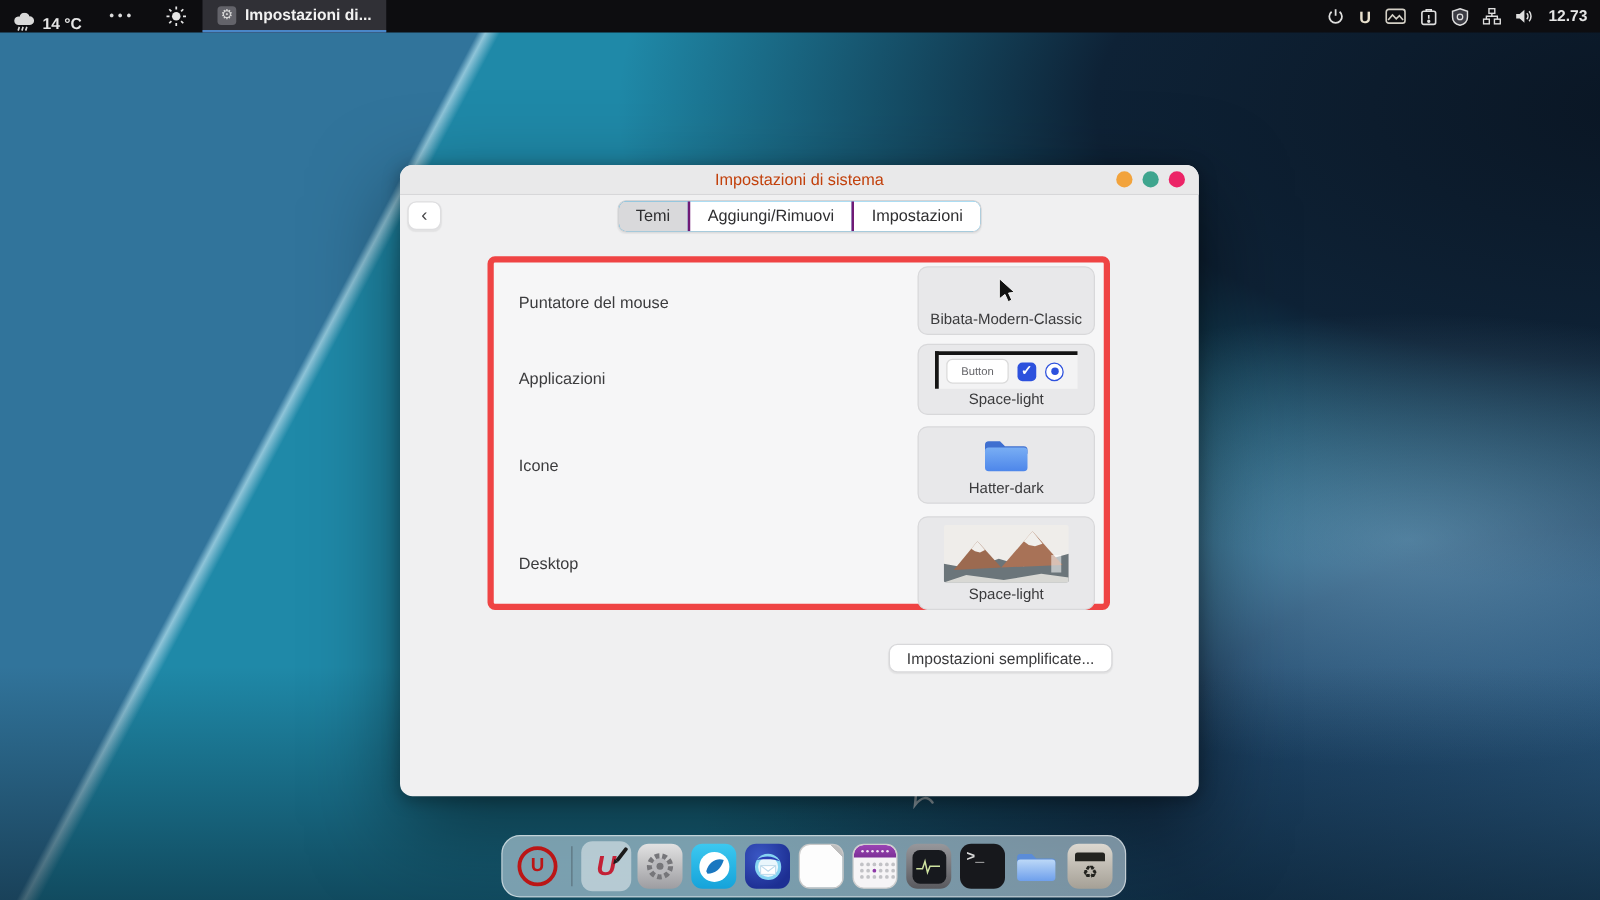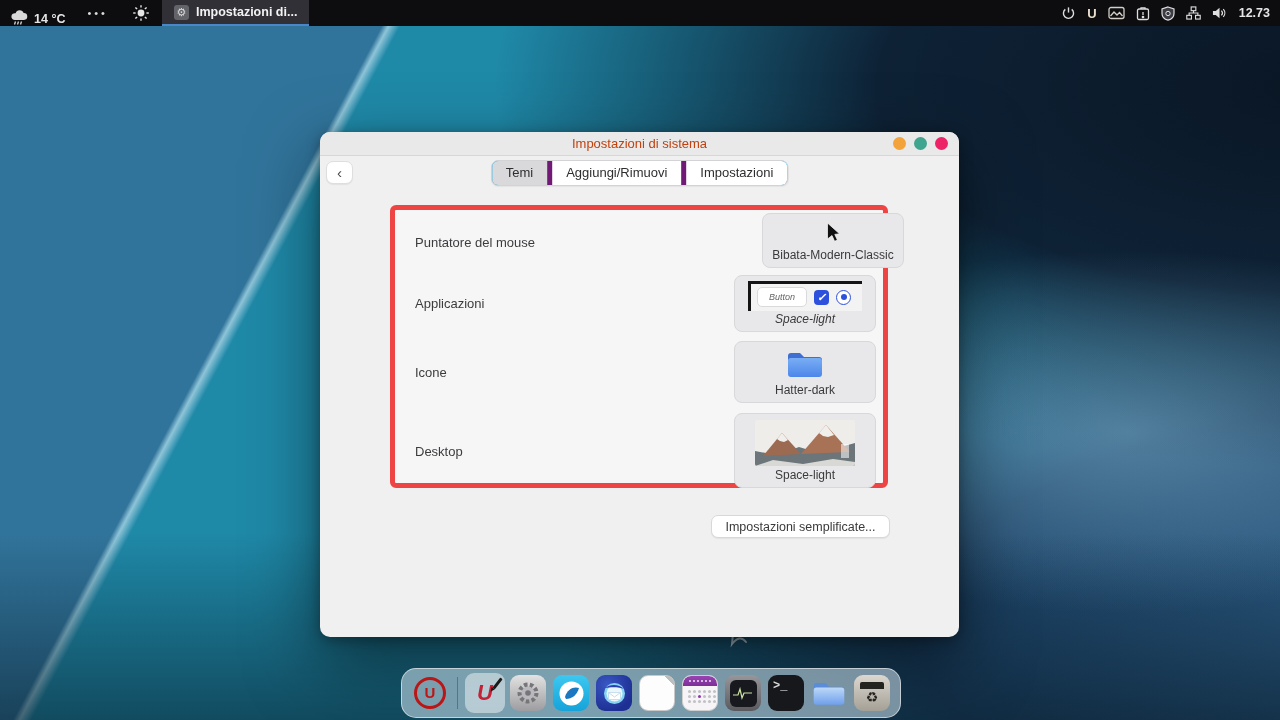--- a/index.html
+++ b/index.html
@@ -46,21 +46,21 @@
 
   .toolbar { position:relative; height:44px; }
   .back-btn { position:absolute; left:6px; top:5px; width:27px; height:23px; background:#fff;
     border:1px solid #dedee0; border-radius:7px; color:#4a4a4c; font-size:15px; line-height:21px;
     text-align:center; box-shadow:0 1px 1px rgba(0,0,0,.06); cursor:pointer; }
   .tabs { position:absolute; left:50%; transform:translateX(-50%); top:4px; display:flex;
     border:1px solid #d3d3d5; border-radius:7px; overflow:hidden; background:#0ea5e9;
     box-shadow:0 1px 1px rgba(0,0,0,.05); }
   .tab { padding:0 14px; height:24px; line-height:24px; font-size:13px; color:#2e2e30;
     background:#fff; cursor:pointer; }
-  .tab + .tab { border-left:5px solid #701a75; }
+  .tab + .tab { border-left:2px solid #701a75; }
   .tab.active { background:#d9d9db; }
 
   .panel { position:absolute; left:70px; top:73px; width:498px; height:283px;
     background:#f6f6f7; border:5px solid #ef4444; border-radius:6px; }
   .row-label { position:absolute; left:20px; font-size:13px; color:#3c3c3e; transform:translateY(-50%); }
   .theme-btn { position:absolute; left:339px; width:142px; background:#e8e8ea;
     border:1px solid #d8d8da; border-radius:8px; display:flex; flex-direction:column;
     align-items:center; justify-content:flex-end; cursor:pointer; padding:4px 2px; }
   .theme-name { font-size:12px; color:#3a3a3c; line-height:16px; white-space:nowrap; }
   .preview-wrap { flex:1; display:flex; align-items:center; justify-content:center; width:100%; }
@@ -232,31 +232,31 @@
       <div class="tabs">
         <span class="tab active">Temi</span>
         <span class="tab">Aggiungi/Rimuovi</span>
         <span class="tab">Impostazioni</span>
       </div>
     </div>
 
     <div class="panel">
 
       <span class="row-label" style="top:32px">Puntatore del mouse</span>
-      <div class="theme-btn" style="top:3px; height:55px;margin-left:28px;">
+      <div class="theme-btn" style="top:3px; height:55px;">
         <div class="preview-wrap">
           <svg width="16" height="21" viewBox="0 0 16 21">
             <path d="M2.5 1 L2.5 17 L7 13.5 L9.6 19.3 L12.4 18 L9.8 12.4 L14.5 11.8 Z" fill="#111" stroke="#fff" stroke-width="0.7"></path>
           </svg>
         </div>
         <span class="theme-name">Bibata-Modern-Classic</span>
       </div>
 
       <span class="row-label" style="top:93px">Applicazioni</span>
-      <div class="theme-btn" style="top:65px; height:57px;font-style:italic;">
+      <div class="theme-btn" style="top:65px; height:57px;">
         <div class="preview-wrap">
           <div class="widget-preview">
             <span class="wp-button">Button</span>
             <span class="wp-check">✓</span>
             <span class="wp-radio">
                 <span class="wp-radio-dot"></span>
               </span>
           </div>
         </div>
         <span class="theme-name">Space-light</span>

